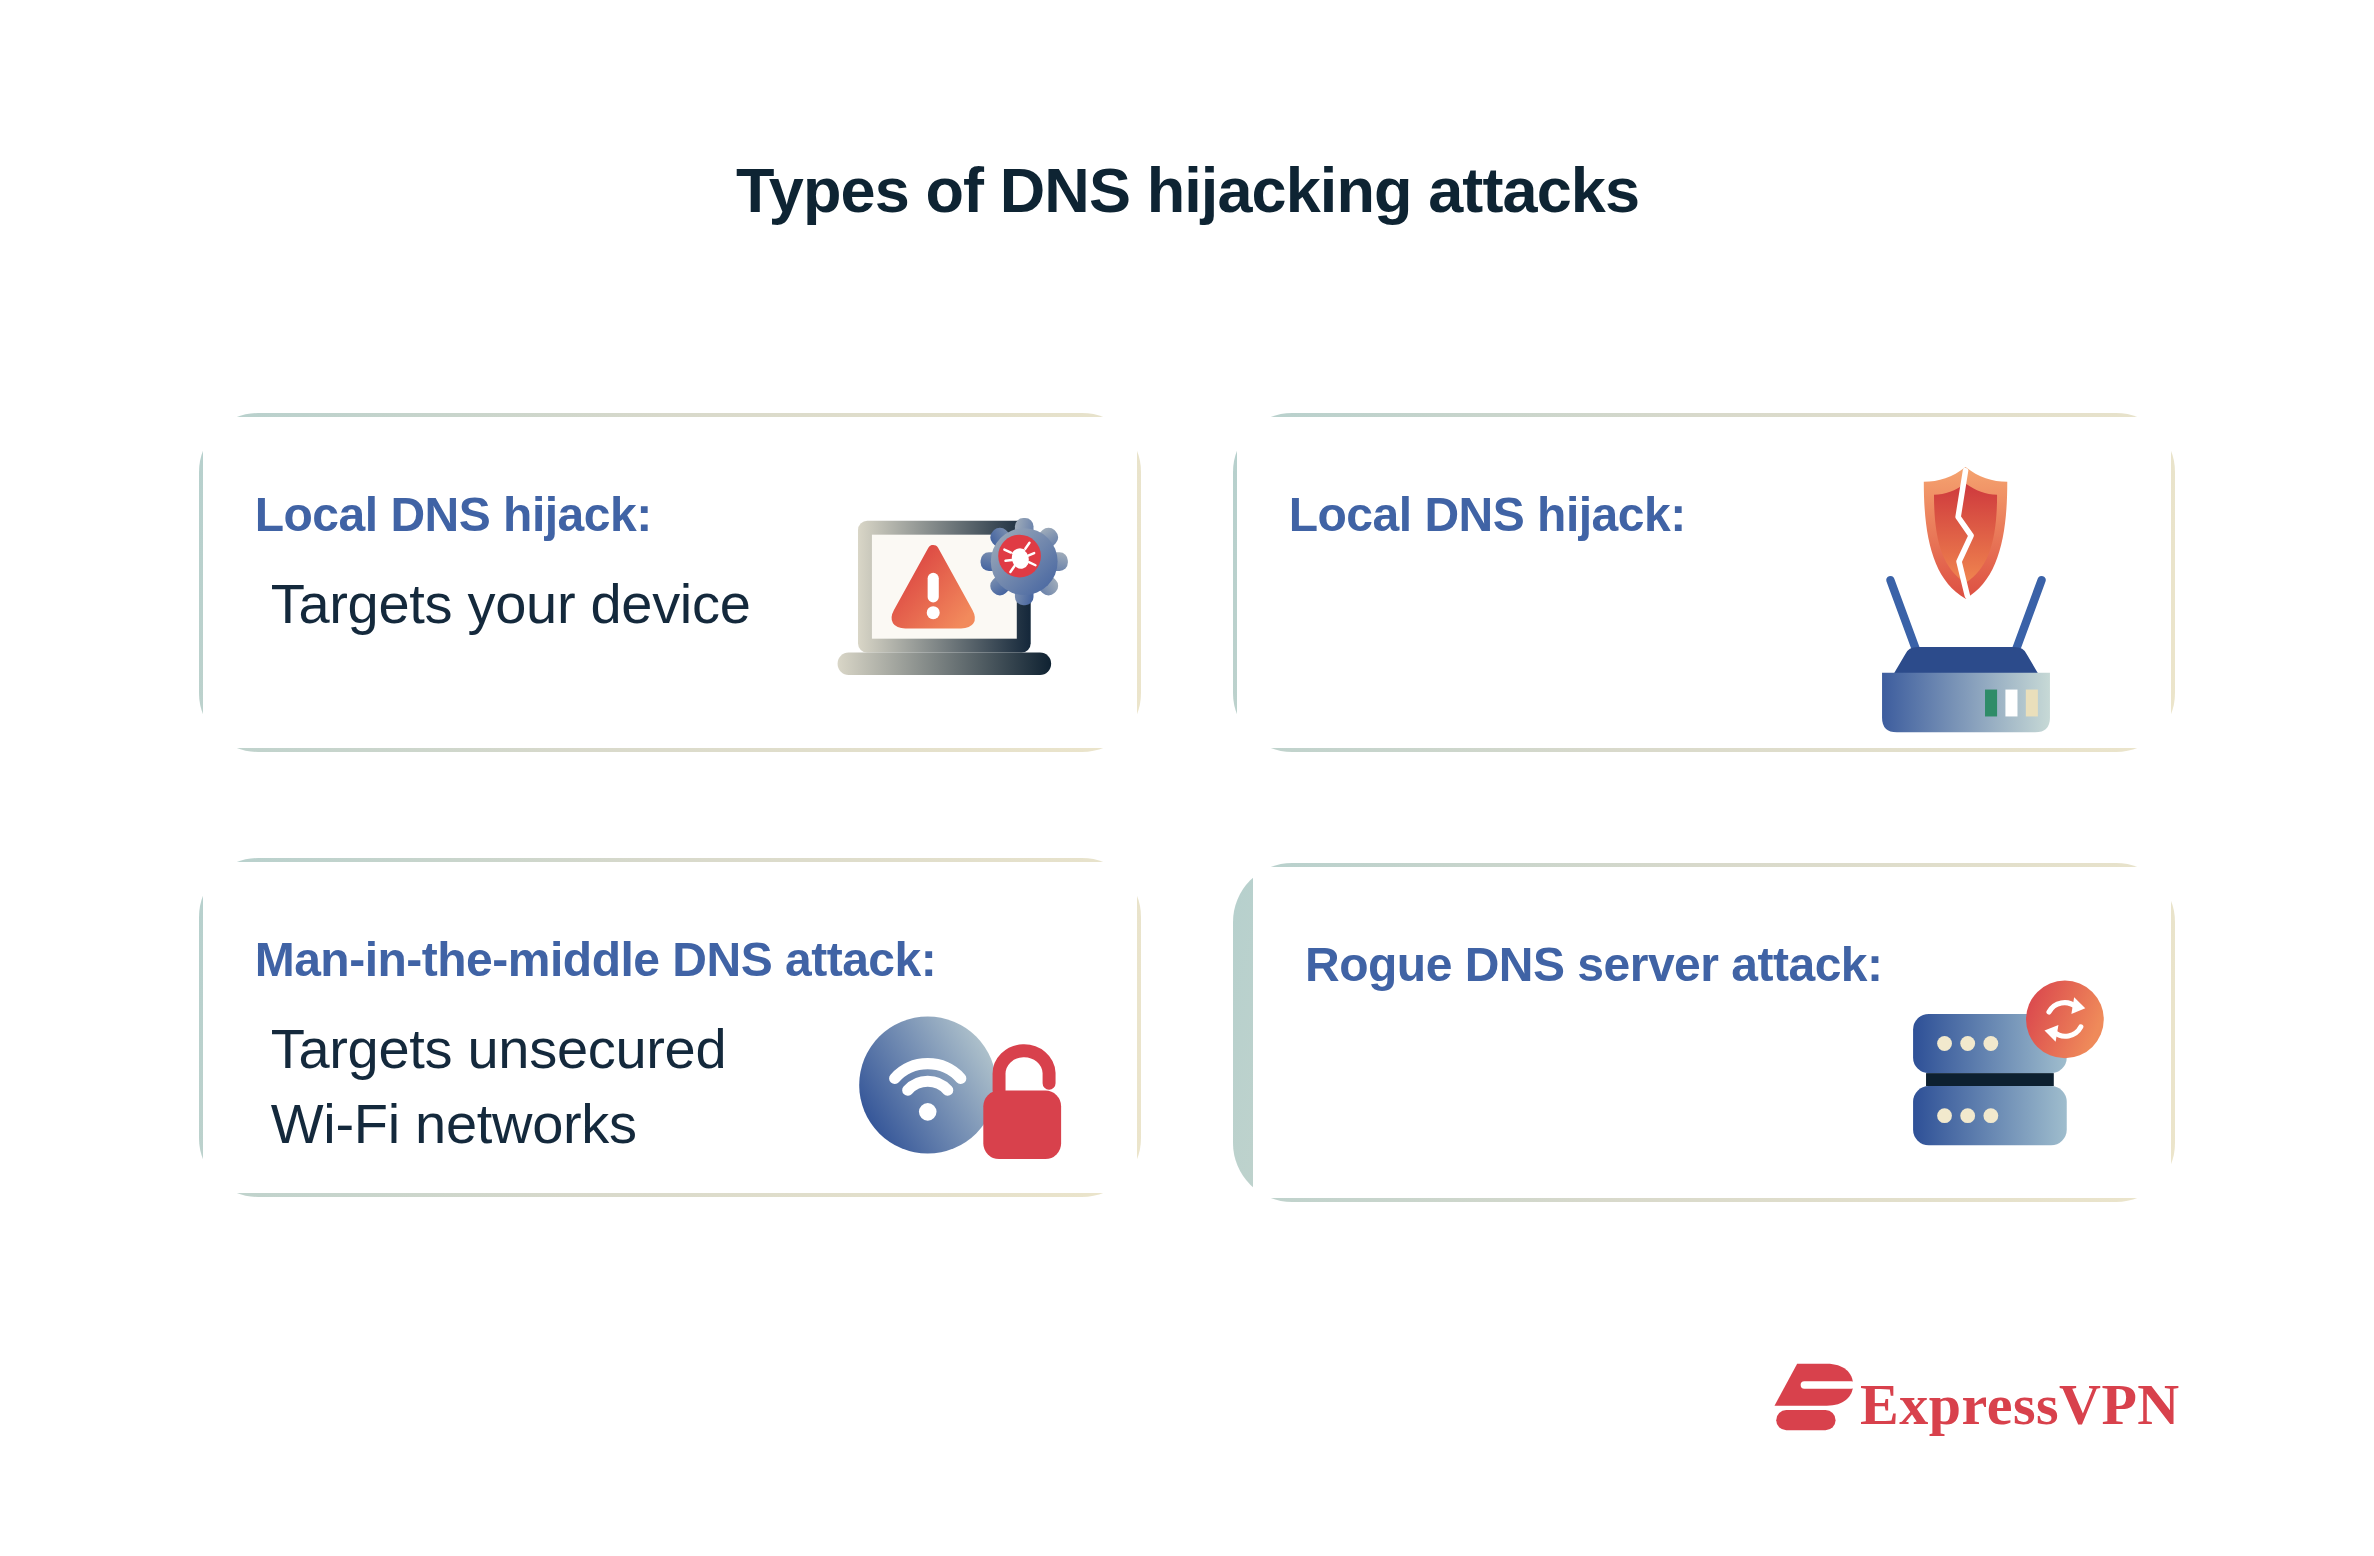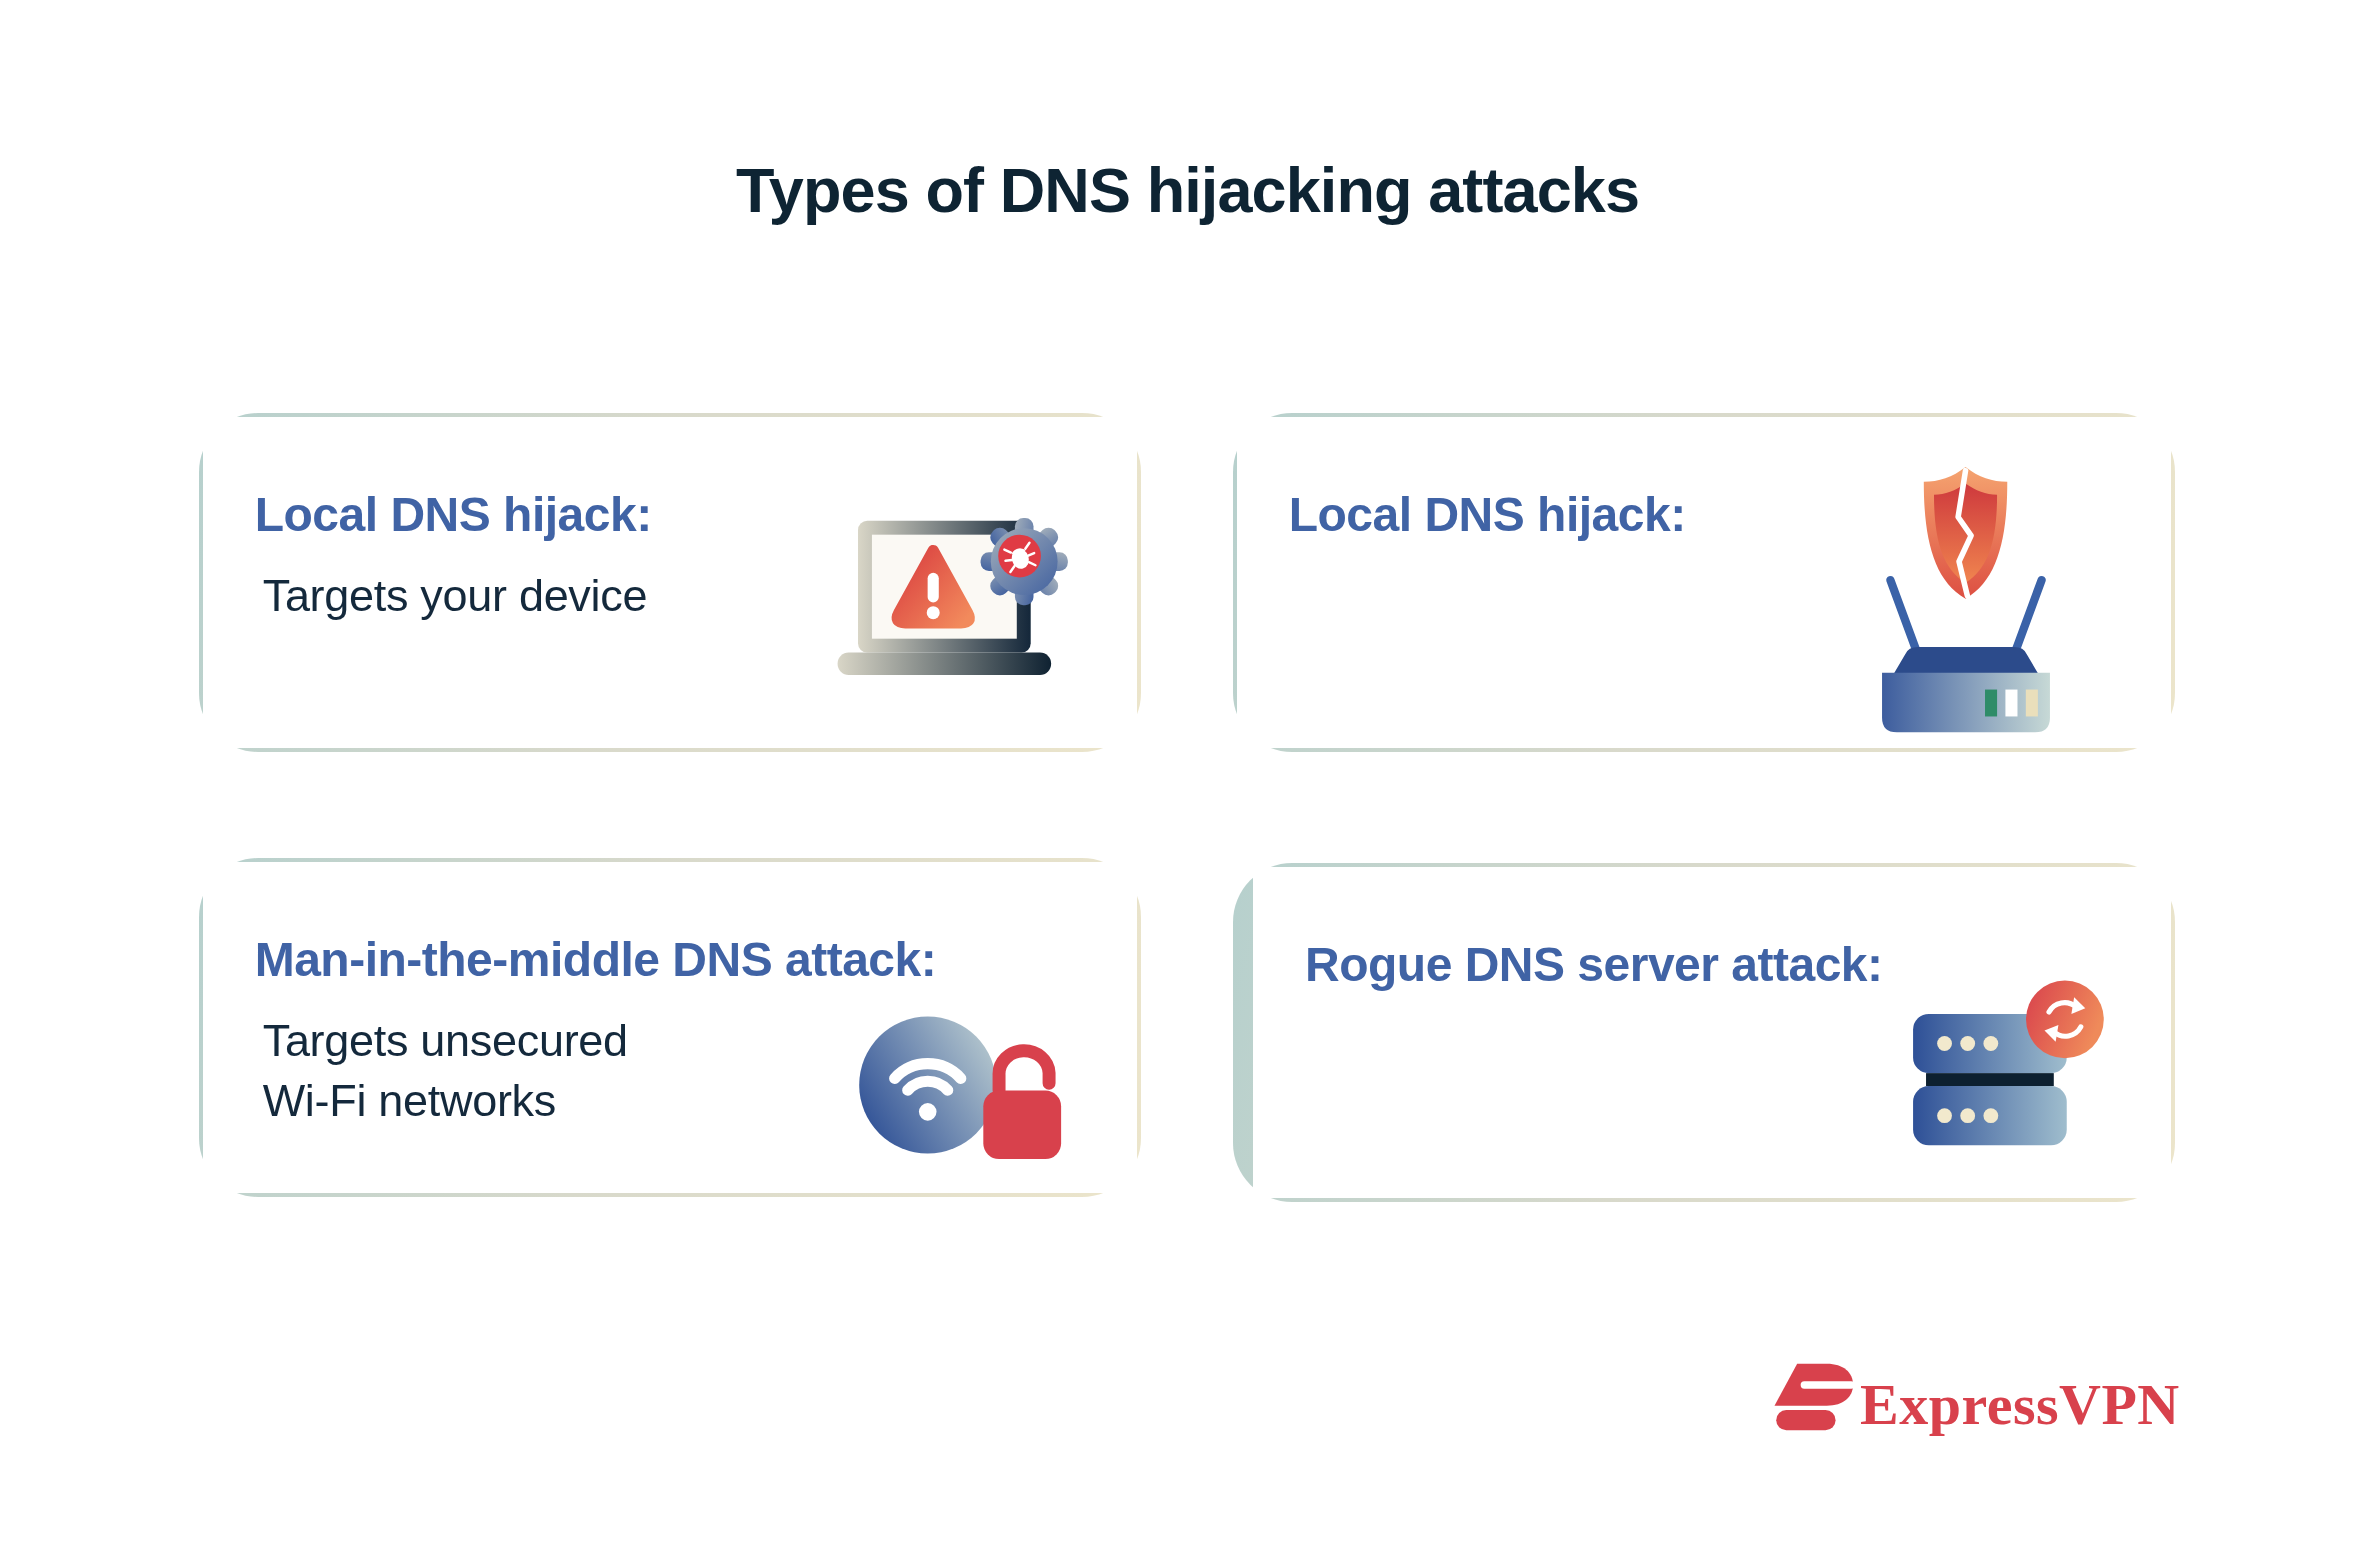--- a/index.html
+++ b/index.html
@@ -23,21 +23,21 @@
   }
   .pos-1 { left:199px;  top:413px; }
   .pos-2 { left:1233px; top:413px; }
   .pos-3 { left:199px;  top:858px; }
   .pos-4 { left:1233px; top:863px;padding-left:20px; }
   .card-heading {
     margin:0 0 24px 0; font-size:48px; font-weight:700; color:#4063a5;
     letter-spacing:-0.5px;
   }
   .card-body-text {
-    margin:8px; font-size:45px; font-weight:400; color:#14293c;
+    margin:16px; font-size:56px; font-weight:400; color:#14293c;
     line-height:1.35; white-space:pre-line; letter-spacing:-0.3px;
   }
   .icon-wrap { position:absolute; line-height:0; }
   .iconpos-1 { right:58px;  top:87px;  }
   .iconpos-2 { right:96px; top:46px;  }
   .iconpos-3 { right:59px;  top:135px; }
   .iconpos-4 { right:56px;  top:108px; }
   .brand {
     position:absolute; left:1764px; top:1360px;
     display:flex; align-items:center; 

